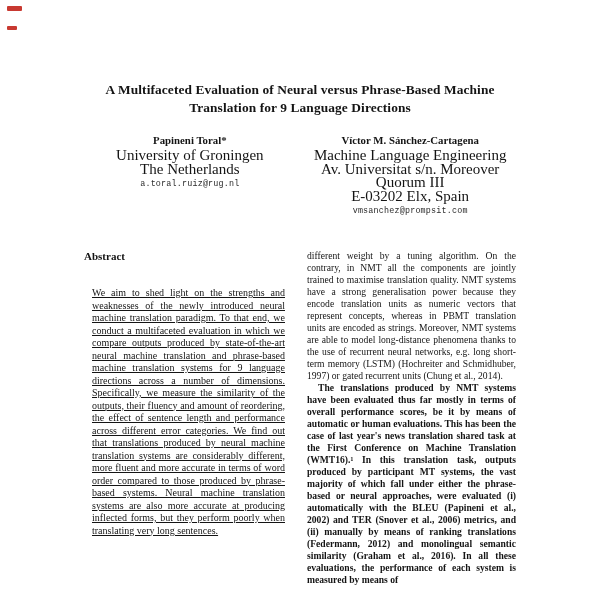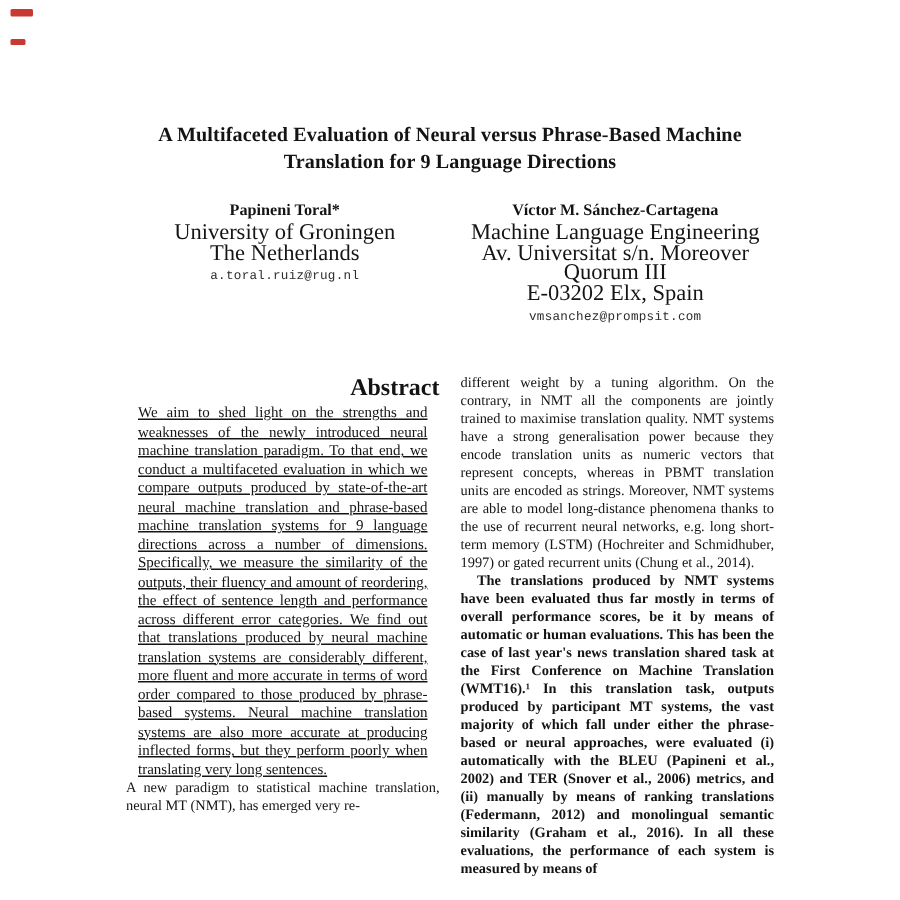--- a/index.html
+++ b/index.html
@@ -34,24 +34,24 @@
     font-size: 8.4px;
     letter-spacing: 0.2px;
     margin-top: 3px;
     color: #2b2b2b;
   }
 
   .body-cols { display: flex; gap: 14px; margin-top: 34px; }
   .col { width: 209px; }
 
   .abstract-heading {
-    text-align: right;
+    text-align: left;
     font-weight: bold;
-    font-size: 16px;
-    margin-bottom: 2px;
+    font-size: 11px;
+    margin-bottom: 25px;
   }
   .abstract-text {
     font-size: 10px;
     line-height: 12.5px;
     text-align: justify;
     padding: 0 8px;
     hyphens: none;
     text-decoration: underline;
   }
 
@@ -90,21 +90,20 @@
       <div class="affil-line">E-03202 Elx, Spain</div>
       <div class="email">vmsanchez@prompsit.com</div>
     </div>
   </div>
 
   <div class="body-cols">
 
     <div class="col">
       <div class="abstract-heading">Abstract</div>
       <p class="abstract-text">We aim to shed light on the strengths and weaknesses of the newly introduced neural machine translation paradigm. To that end, we conduct a multifaceted evaluation in which we compare outputs produced by state-of-the-art neural machine translation and phrase-based machine translation systems for 9 language directions across a number of dimensions. Specifically, we measure the similarity of the outputs, their fluency and amount of reordering, the effect of sentence length and performance across different error categories. We find out that translations produced by neural machine translation systems are considerably different, more fluent and more accurate in terms of word order compared to those produced by phrase-based systems. Neural machine translation systems are also more accurate at producing inflected forms, but they perform poorly when translating very long sentences.</p>
-      <p class="para">A new paradigm to statistical machine translation, neural MT (NMT), has emerged very re-</p>
     </div>
 
     <div class="col">
       <p class="para">different weight by a tuning algorithm. On the contrary, in NMT all the components are jointly trained to maximise translation quality. NMT systems have a strong generalisation power because they encode translation units as numeric vectors that represent concepts, whereas in PBMT translation units are encoded as strings. Moreover, NMT systems are able to model long-distance phenomena thanks to the use of recurrent neural networks, e.g. long short-term memory (LSTM) (Hochreiter and Schmidhuber, 1997) or gated recurrent units (Chung et al., 2014).</p>
       <p class="para indent">The translations produced by NMT systems have been evaluated thus far mostly in terms of overall performance scores, be it by means of automatic or human evaluations. This has been the case of last year's news translation shared task at the First Conference on Machine Translation (WMT16).¹ In this translation task, outputs produced by participant MT systems, the vast majority of which fall under either the phrase-based or neural approaches, were evaluated (i) automatically with the BLEU (Papineni et al., 2002) and TER (Snover et al., 2006) metrics, and (ii) manually by means of ranking translations (Federmann, 2012) and monolingual semantic similarity (Graham et al., 2016). In all these evaluations, the performance of each system is measured by means of</p>
     </div>
 
   </div>
 </div>
 

